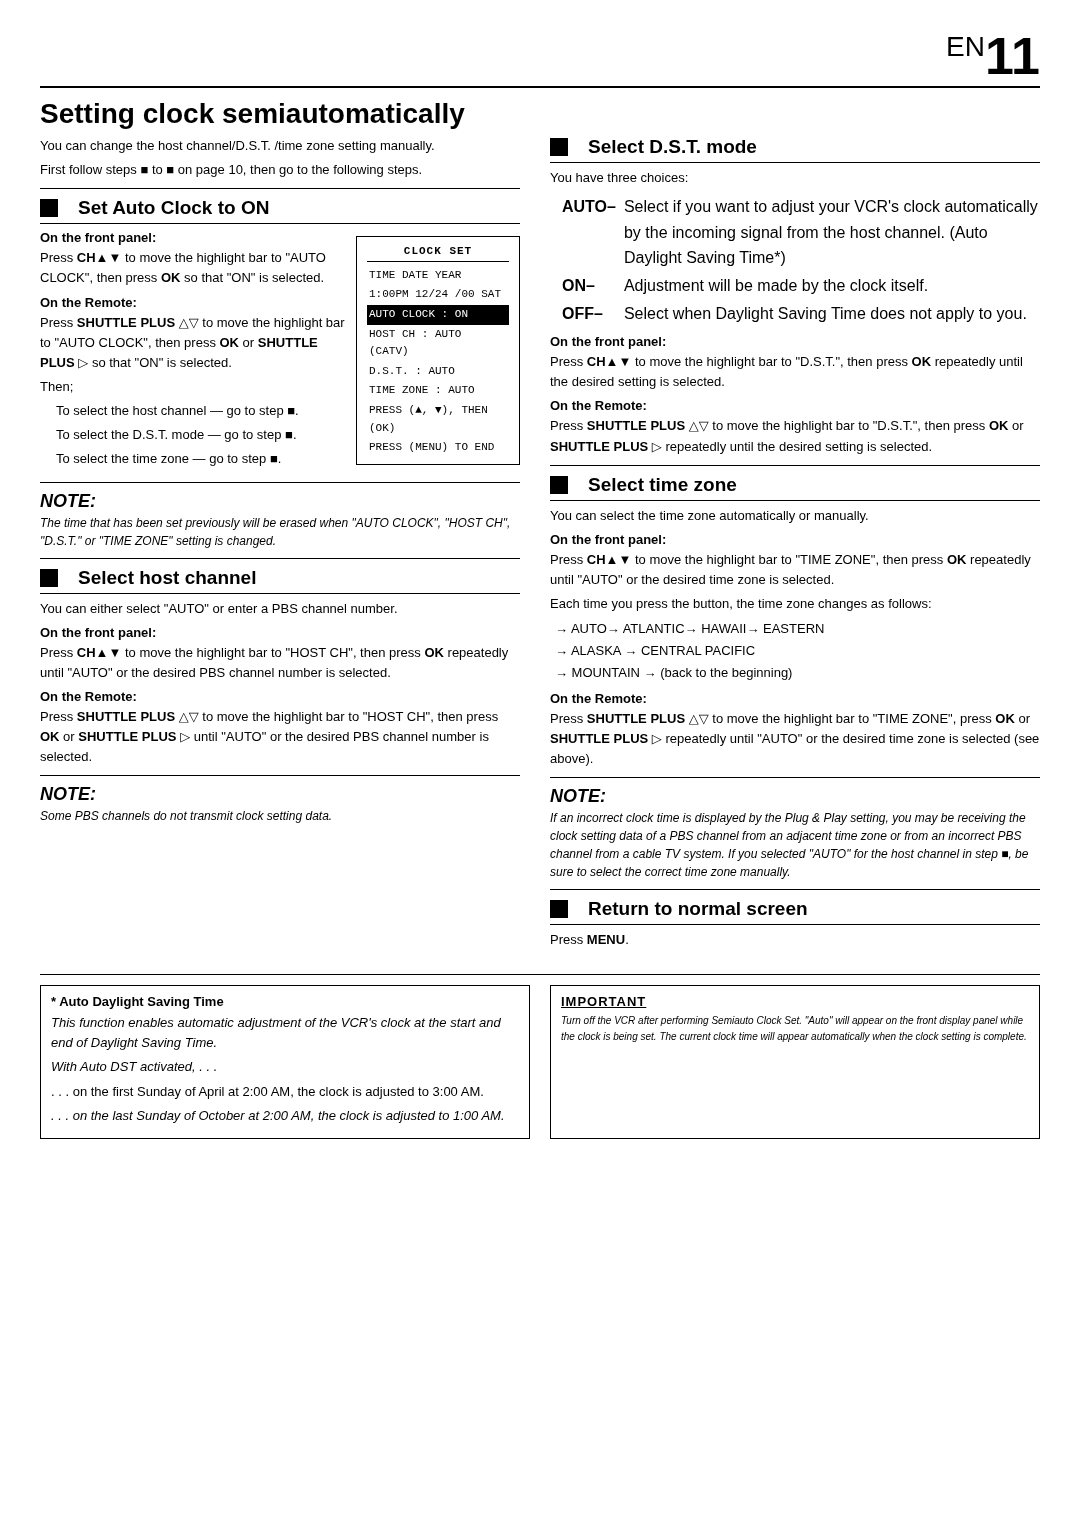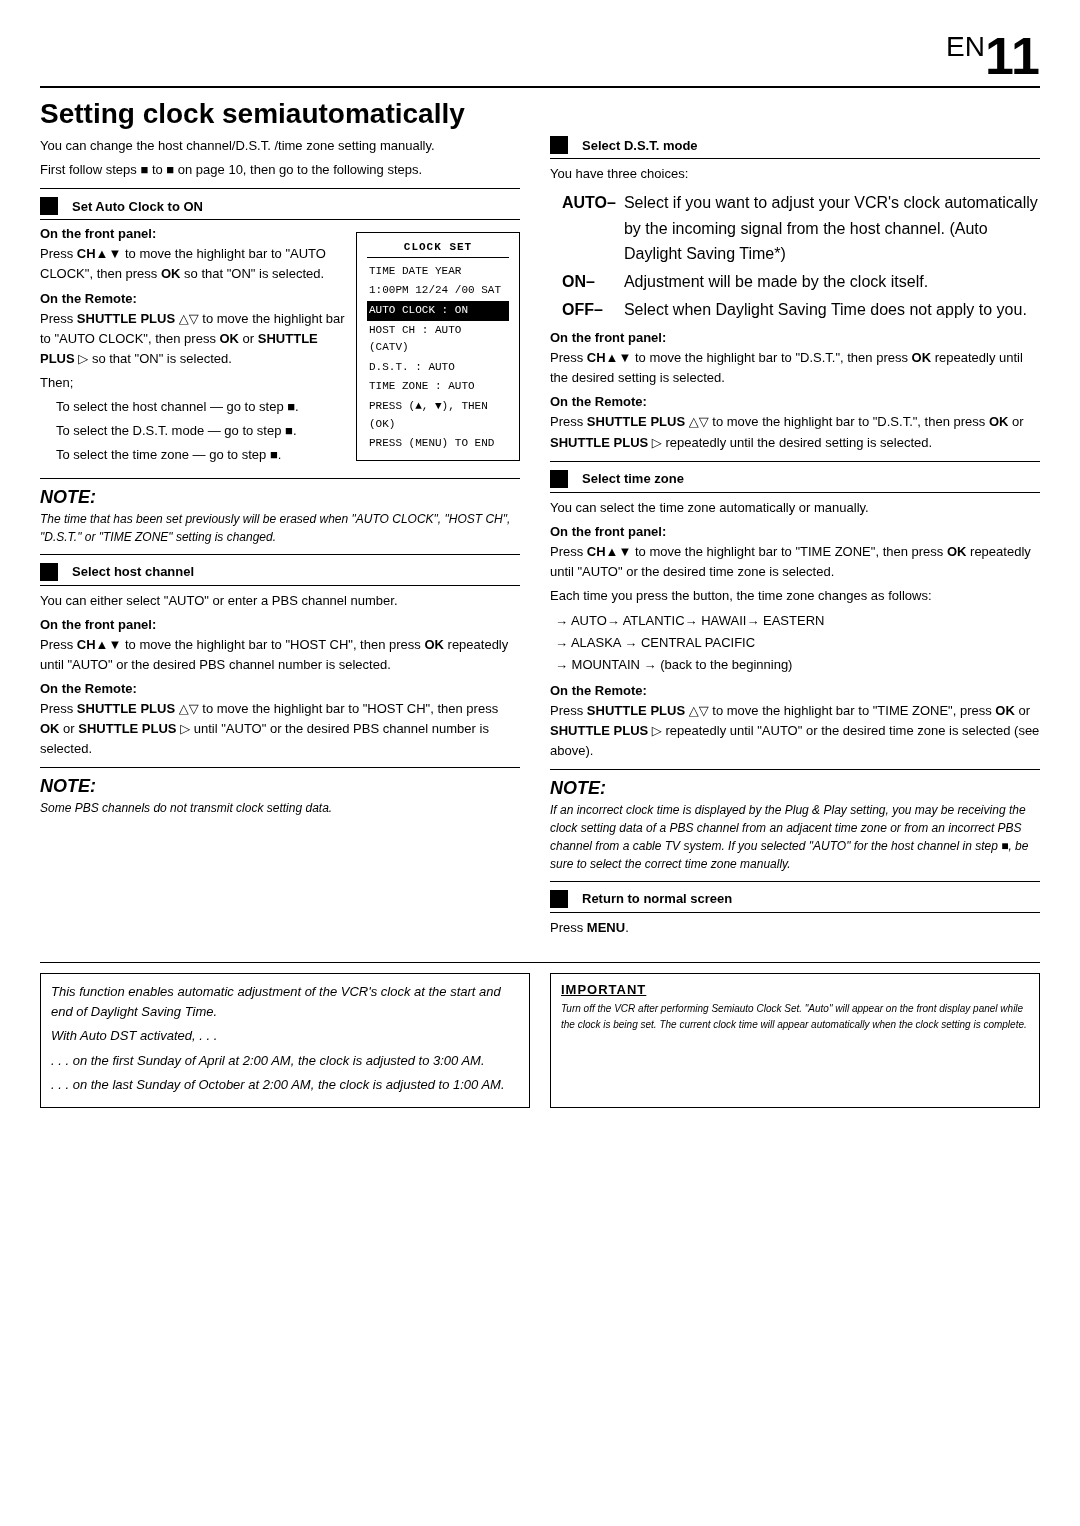--- a/index.html
+++ b/index.html
@@ -49,22 +49,22 @@
       margin-bottom: 4px;
     }
     hr.divider {
       border: none;
       border-top: 1px solid #000;
       margin: 8px 0;
     }
     .section-heading {
       display: flex;
       align-items: center;
-      gap: 14px;
-      font-size: 13px;
+      gap: 20px;
+      font-size: 19px;
       font-weight: bold;
       margin-bottom: 5px;
       border-bottom: 1px solid #000;
       padding-bottom: 4px;
     }
     .black-square {
       display: inline-block;
       width: 18px;
       height: 18px;
       background: #000;
@@ -308,23 +308,24 @@
       <span>Return to normal screen</span>
     </div>
     <div class="body-text">Press <b>MENU</b>.</div>
 
   </div>
 </div>
 
 <div class="bottom-section">
 
   <div class="bottom-left">
+    <div class="bottom-section-title">* Auto Daylight Saving Time</div>
     <div class="body-text" style="font-style:italic;"><span>This function enables automatic adjustment of the VCR's clock at the start and end of Daylight Saving Time.</span></div>
     <div class="body-text" style="font-style:italic;"><span>With Auto DST activated, . . .</span></div>
-    <div class="body-text" style="font-style:italic;"><span>. . .   on the first Sunday of April at 2:00 AM, the clock is adjusted to 3:00 AM.</span></div>
+    <div class="body-text" style=""><span>. . .   on the first Sunday of April at 2:00 AM, the clock is adjusted to 3:00 AM.</span></div>
     <div class="body-text" style="font-style:italic;"><span>. . .   on the last Sunday of October at 2:00 AM, the clock is adjusted to 1:00 AM.</span></div>
   </div>
 
   <div class="bottom-right">
     <div class="important-title">IMPORTANT</div>
     <div class="important-text">Turn off the VCR after performing Semiauto Clock Set. "Auto" will appear on the front display panel while the clock is being set. The current clock time will appear automatically when the clock setting is complete.</div>
   </div>
 
 </div>
 

